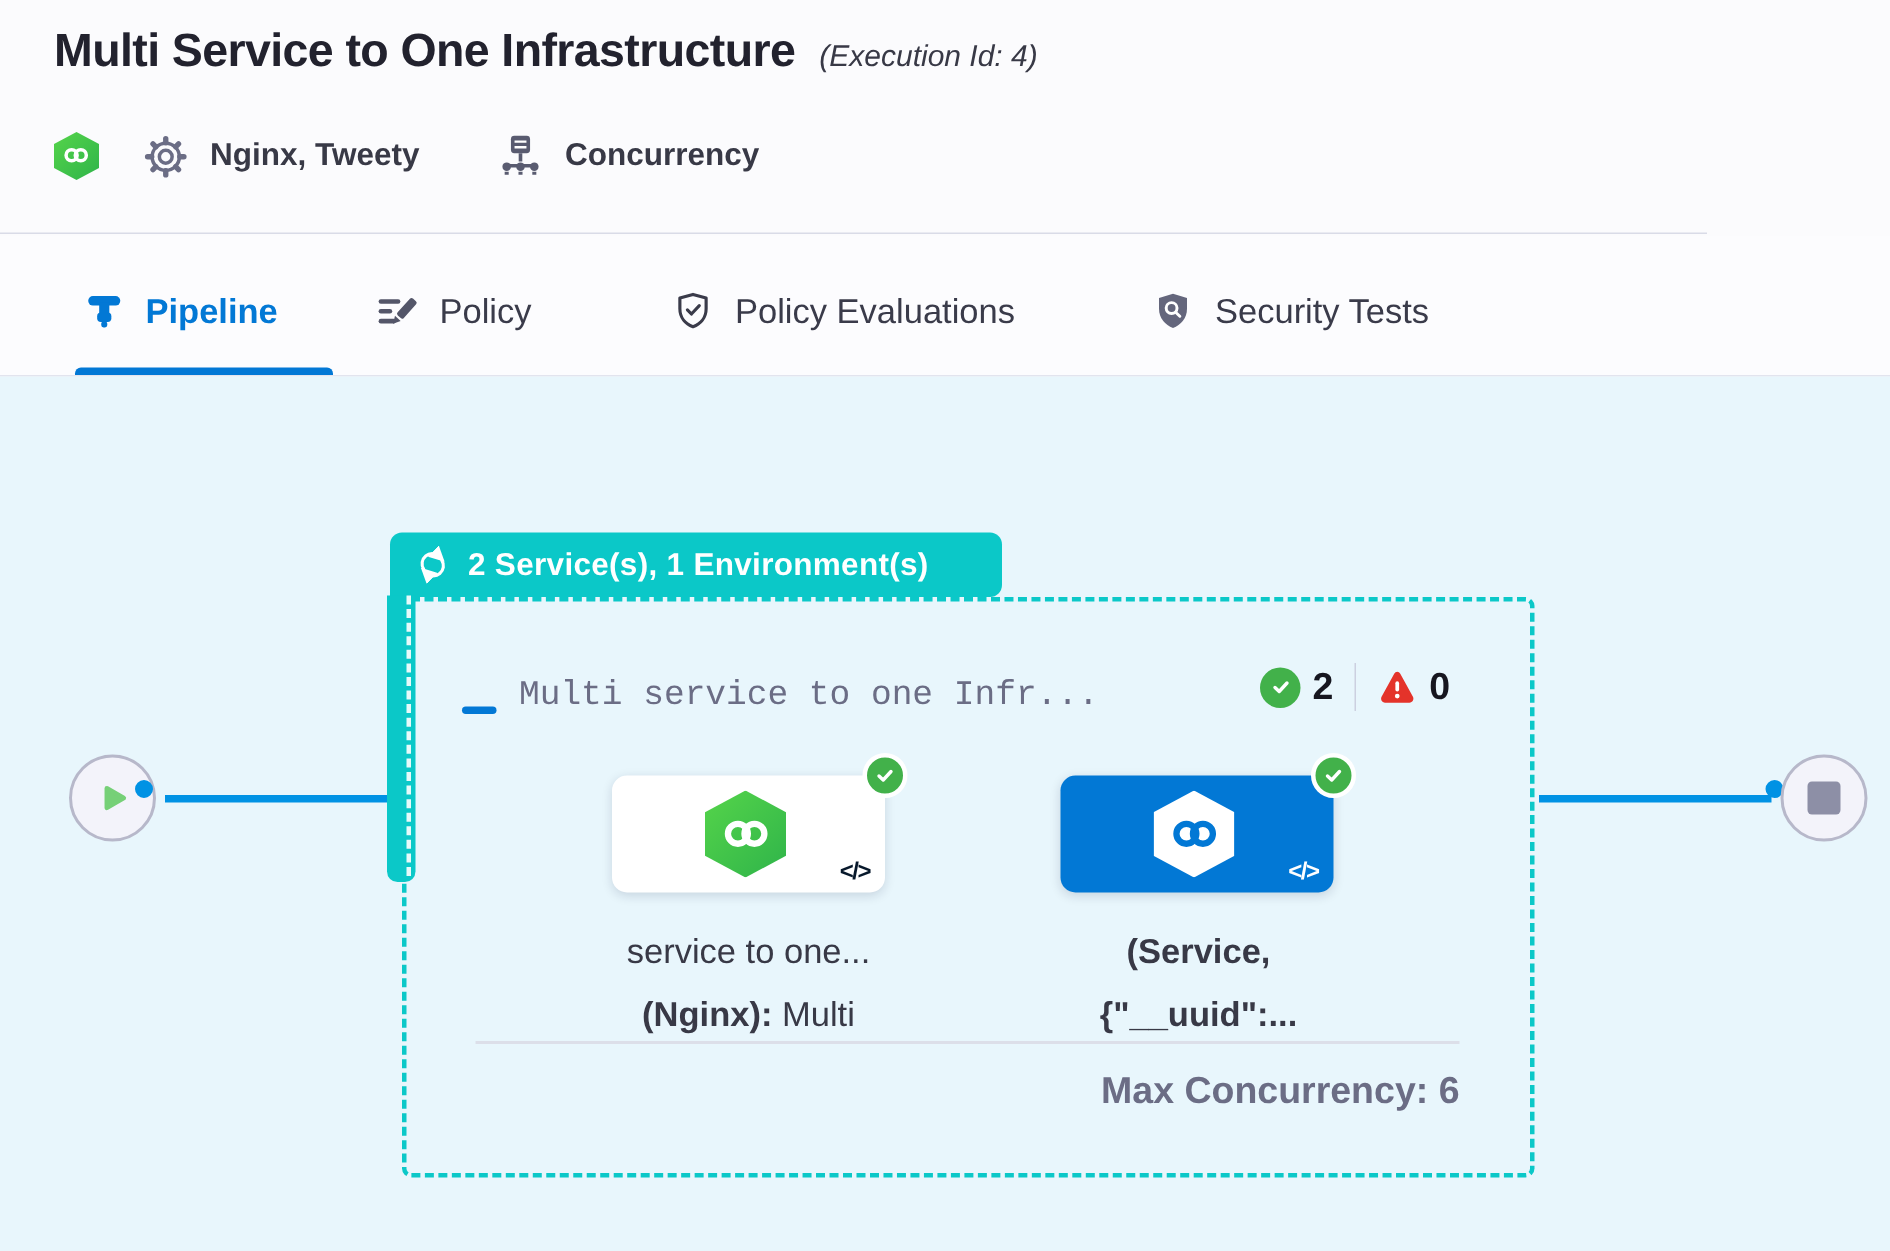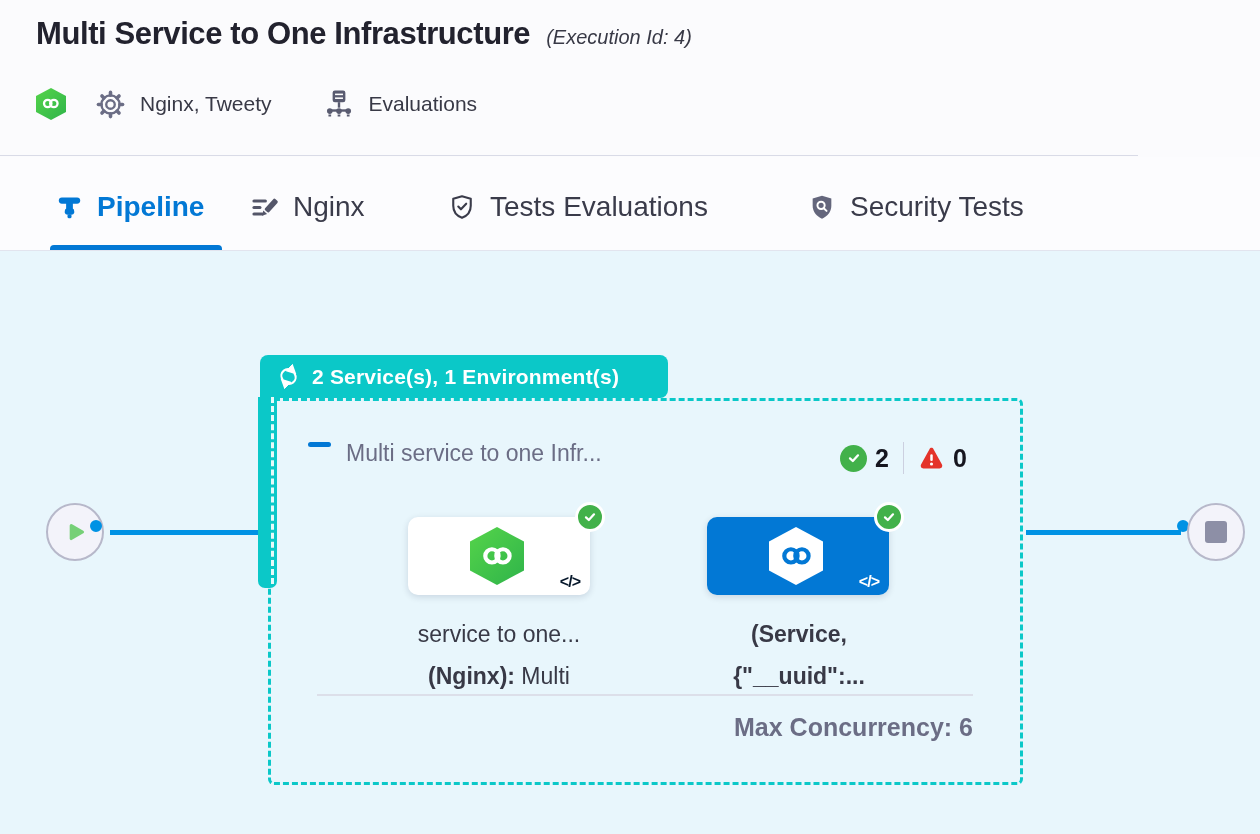--- a/index.html
+++ b/index.html
@@ -10,34 +10,34 @@
   }
   *{margin:0;padding:0;box-sizing:border-box;}
   html,body{width:1260px;height:834px;overflow:hidden;}
   body{font-family:"Liberation Sans",sans-serif;position:relative;background:var(--headerbg);}
 
   
   .header{position:absolute;left:0;top:0;width:1138px;height:156px;background:var(--headerbg);border-bottom:1px solid #d9dbe7;}
   .title-row{position:absolute;left:36px;top:16px;display:flex;align-items:baseline;gap:16px;}
   .page-title{font-size:31px;font-weight:700;color:var(--textdark);letter-spacing:-0.4px;}
   .exec-id{font-size:20px;font-weight:400;color:var(--textgray);font-style:italic;}
-  .meta-row{position:absolute;left:36px;top:87px;display:flex;align-items:center;}
+  .meta-row{position:absolute;left:36px;top:87px;display:flex;align-items:center;font-weight:bold;}
   .meta-row .txt{font-size:21px;color:var(--textgray);}
   .hexagon{width:30px;height:32px;position:relative;display:flex;align-items:center;justify-content:center;
     clip-path:polygon(50% 0%,100% 25%,100% 75%,50% 100%,0% 75%,0% 25%);
     background:linear-gradient(135deg,#55d44a 0%,#2fb44a 100%);}
   .hexagon svg{width:72%;height:72%;}
   .icon-gap-lg{margin-left:28px;}
   .icon-gap{margin-left:13px;}
   .icon-gap-xl{margin-left:50px;}
 
   
   .tabbar{position:absolute;left:0;top:157px;width:1260px;height:94px;background:#fcfcfe;border-bottom:1px solid #e2e4ee;}
   .tab{position:absolute;top:30px;height:40px;display:flex;align-items:center;gap:14px;cursor:pointer;}
-  .tab .tlabel{font-size:28px;color:#3a3b4a;}
+  .tab .tlabel{font-size:23px;color:#3a3b4a;}
   .tab.active .tlabel{color:var(--blue);font-weight:700;}
   .tab-underline{position:absolute;left:50px;bottom:0;width:172px;height:5px;border-radius:4px 4px 0 0;background:var(--blue);}
 
   
   .canvas{position:absolute;left:0;top:251px;width:1260px;height:746px;background:var(--canvas);}
 
   .start-node,.end-node{position:absolute;width:58px;height:58px;border-radius:50%;
     background:var(--nodefill);border:2px solid var(--nodeborder);display:flex;align-items:center;justify-content:center;}
   .start-node{left:46px;top:252px;}
   .end-node{left:1187px;top:252px;}
@@ -51,21 +51,21 @@
 
   .stage-badge{position:absolute;left:260px;top:104px;width:408px;height:43px;background:var(--teal);
     border-radius:8px 8px 8px 0;display:flex;align-items:center;padding:0 16px;gap:11px;z-index:3;}
   .stage-badge .btxt{color:#fff;font-size:21px;font-weight:600;letter-spacing:0.2px;white-space:nowrap;}
   .stage-strip{position:absolute;left:258px;top:146px;width:19px;height:191px;background:var(--teal);
     border-radius:0 0 7px 7px;z-index:3;}
   .stage-strip .white-dash{position:absolute;right:3px;top:0;bottom:4px;width:0;border-left:3px dashed rgba(255,255,255,0.9);}
 
   .stage-box{position:absolute;left:268px;top:147px;width:755px;height:387px;border:3px dashed var(--teal);border-radius:6px;z-index:1;}
 
-  .stage-head{position:absolute;left:308px;top:189px;width:660px;height:36px;z-index:4;display:flex;align-items:flex-start;}
+  .stage-head{position:absolute;left:308px;top:189px;width:660px;height:36px;z-index:4;display:flex;align-items:flex-end;font-family:Liberation Mono, monospace;}
   .collapse-minus{width:23px;height:5px;border-radius:3px;background:var(--blue);margin-top:2px;}
   .stage-name{font-size:23px;color:var(--textmuted);margin-left:15px;white-space:nowrap;}
   .status-cluster{position:absolute;left:840px;top:189px;height:36px;display:flex;align-items:center;gap:8px;z-index:4;}
   .count{font-size:25px;font-weight:700;color:#16161f;}
   .vdivider{width:1px;height:32px;background:#ccd0e0;margin:0 6px;}
 
   .svc-card{position:absolute;top:266px;width:182px;height:78px;border-radius:10px;z-index:4;
     box-shadow:0 2px 7px rgba(10,20,60,0.14);}
   .svc-card.white{left:408px;background:#fff;}
   .svc-card.blue{left:707px;background:var(--blue);}
@@ -124,21 +124,21 @@
       <rect x="7.5" y="2.5" width="9" height="8.2" rx="1.6" fill="#595b70"></rect>
       <line x1="9.2" y1="5.2" x2="14.8" y2="5.2" stroke="#fff" stroke-width="1.1"></line>
       <line x1="9.2" y1="7.9" x2="14.8" y2="7.9" stroke="#fff" stroke-width="1.1"></line>
       <path d="M12 10.7V14.6" stroke="#595b70" stroke-width="1.7"></path>
       <path d="M5.5 16.6H18.5" stroke="#595b70" stroke-width="1.7"></path>
       <circle cx="5.5" cy="17" r="2" fill="#595b70"></circle>
       <circle cx="12" cy="17" r="2" fill="#595b70"></circle>
       <circle cx="18.5" cy="17" r="2" fill="#595b70"></circle>
       <path d="M5.5 19.4v1.4 M12 19.4v1.4 M18.5 19.4v1.4" stroke="#595b70" stroke-width="1.9"></path>
     </svg>
-    <span class="txt icon-gap">Evaluations</span>
+    <span class="txt icon-gap">Concurrency</span>
   </div>
 </div>
 
 <div class="tabbar">
   <div class="tab active" style="left:56px;">
     <svg class="icn" width="27" height="27" viewBox="0 0 24 24">
       <rect x="2.5" y="3" width="19" height="5.6" rx="2.8" fill="#0278d5"></rect>
       <rect x="9" y="7" width="6" height="7" fill="#0278d5"></rect>
       <rect x="7.8" y="12.8" width="8.4" height="5.6" rx="2.2" fill="#0278d5"></rect>
       <rect x="10.2" y="18" width="3.6" height="3.6" rx="1.4" fill="#0278d5"></rect>
@@ -148,30 +148,30 @@
   <div class="tab" style="left:250px;">
     <svg class="icn" width="29" height="29" viewBox="0 0 24 24" fill="#545669">
       <rect x="2" y="5.4" width="12" height="2.5" rx="1.25"></rect>
       <rect x="2" y="10.8" width="7.5" height="2.5" rx="1.25"></rect>
       <rect x="2" y="16.2" width="9.5" height="2.5" rx="1.25"></rect>
       <g transform="rotate(42 16 12)">
         <rect x="13.8" y="3.5" width="4.6" height="12.5" rx="1.2"></rect>
         <path d="M14 17.2 L16.1 21.2 L18.2 17.2 Z"></path>
       </g>
     </svg>
-    <span class="tlabel">Nginx</span>
+    <span class="tlabel">Policy</span>
   </div>
   <div class="tab" style="left:448px;">
     <svg class="icn" width="28" height="28" viewBox="0 0 24 24" fill="none" stroke="#3a3b4a" stroke-width="1.8" stroke-linecap="round" stroke-linejoin="round">
       <path d="M12 2.8 L19.5 4.9 V11 C19.5 16 16.3 19.7 12 21.3 C7.7 19.7 4.5 16 4.5 11 V4.9 Z"></path>
       <path d="M8.8 11.6 l2.3 2.4 L15.6 9.2"></path>
     </svg>
-    <span class="tlabel">Tests Evaluations</span>
-  </div>
-  <div class="tab" style="left:808px;">
+    <span class="tlabel">Policy Evaluations</span>
+  </div>
+  <div class="tab" style="left:768px;">
     <svg class="icn" width="28" height="28" viewBox="0 0 24 24">
       <path d="M12 2.4 L20 4.8 V11 C20 16.4 16.5 20.2 12 22 C7.5 20.2 4 16.4 4 11 V4.8 Z" fill="#64667c"></path>
       <circle cx="11.2" cy="10.6" r="3.1" fill="none" stroke="#fff" stroke-width="1.7"></circle>
       <path d="M13.5 13 L15.9 15.3" stroke="#fff" stroke-width="1.7" stroke-linecap="round"></path>
     </svg>
     <span class="tlabel">Security Tests</span>
   </div>
   <div class="tab-underline"></div>
 </div>
 

